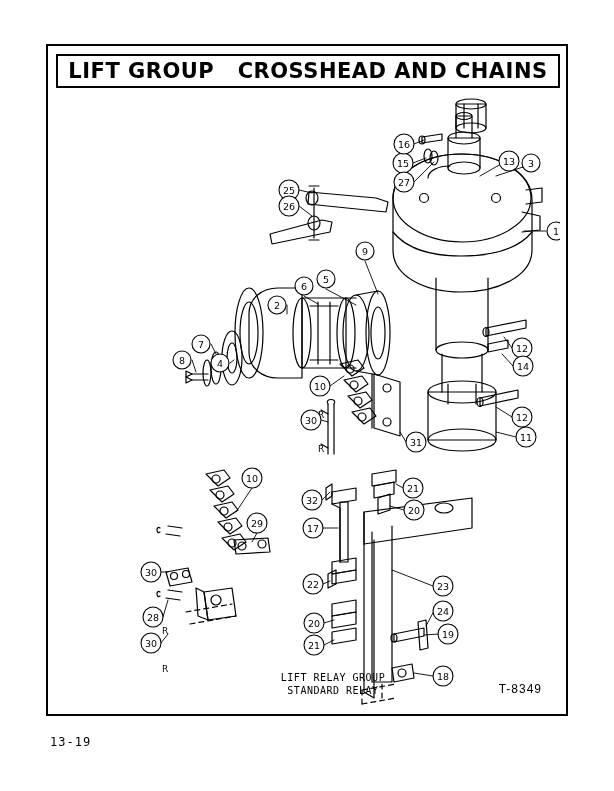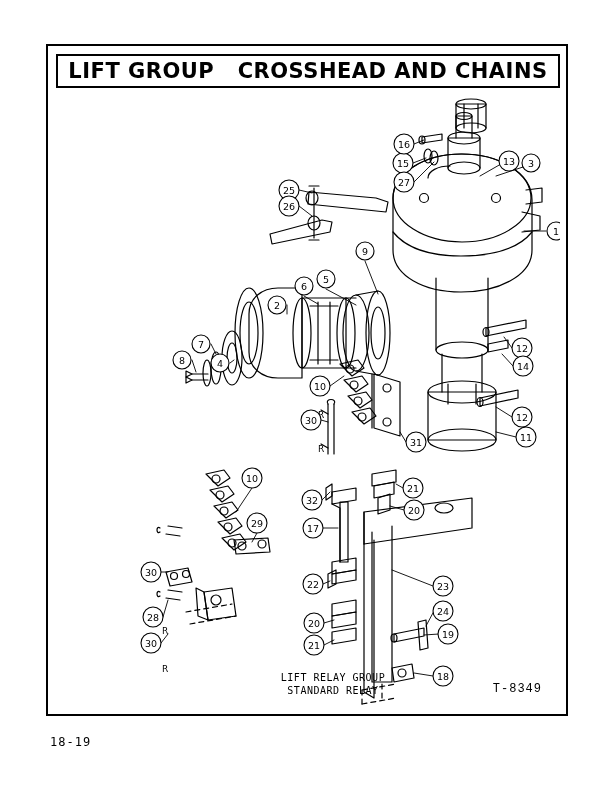--- a/index.html
+++ b/index.html
@@ -77,21 +77,21 @@
     text-align: center;
     font-family: "DejaVu Sans Mono", monospace;
     font-size: 10px;
     line-height: 13px;
     letter-spacing: 0.5px;
   }
   #drawing-number {
     position: absolute;
     right: 24px;
     bottom: 18px;
-    font-family: Liberation Mono, monospace;
+    font-family: Liberation Sans, sans-serif;
     font-size: 12px;
     letter-spacing: 1px;
   }
   #page-number {
     position: absolute;
     left: 50px;
     top: 735px;
     font-family: "DejaVu Sans Mono", monospace;
     font-size: 12px;
     letter-spacing: 1px;
@@ -512,14 +512,14 @@
     </div>
 
     <div id="caption">
       <div>LIFT RELAY GROUP</div>
       <div>STANDARD RELAY</div>
     </div>
 
     <div id="drawing-number">T-8349</div>
   </div>
 
-  <div id="page-number">18-19</div>
+  <div id="page-number">13-19</div>
 </div>
 
 </body></html>

